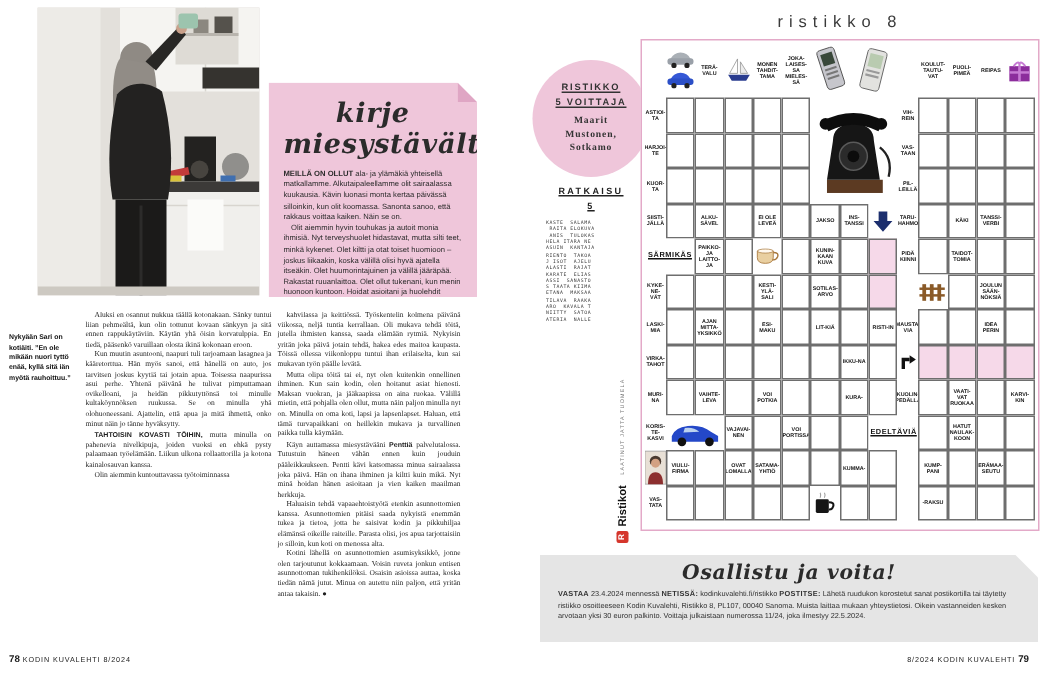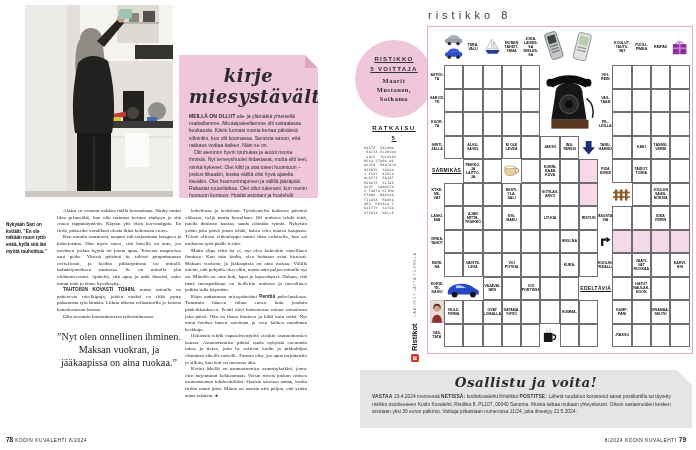--- a/index.html
+++ b/index.html
@@ -31,21 +31,21 @@
   .col b{font-family:"Liberation Sans",sans-serif;font-size:4.7px;}
   .pullquote{font-size:10.2px;line-height:1.28;text-align:center;color:#1a1a1a;
              margin:10px 0 4px 0;font-family:"Liberation Serif",serif;}
   .footer{position:absolute;top:436px;font-family:"Liberation Sans",sans-serif;
           font-size:4.8px;letter-spacing:.6px;color:#222;}
   #footer-left{left:6px;}
   #footer-right{right:10px;}
   .footer b{font-size:6.5px;letter-spacing:0;}
 
   
-  .ristikko-header{position:absolute;left:80px;top:9px;width:264px;
+  .ristikko-header{position:absolute;left:80px;top:9px;width:264px;text-align:center;
                    font-family:"Liberation Sans",sans-serif;font-size:11px;letter-spacing:4px;color:#3a3a3a;}
   .winner-circle{position:absolute;left:7px;top:40px;width:78px;height:78px;border-radius:50%;
                  background:#efc6da;display:flex;flex-direction:column;align-items:center;
                  justify-content:center;text-align:center;}
   .winner-circle .t{font-family:"Liberation Sans",sans-serif;font-weight:bold;font-size:6.2px;
                     letter-spacing:1.2px;text-decoration:underline;color:#333;line-height:1.5;}
   .winner-circle .n{font-family:"Liberation Serif",serif;font-weight:bold;font-size:6.4px;
                     color:#333;line-height:1.45;margin-top:3px;letter-spacing:.6px;}
   .ratkaisu{position:absolute;left:8px;top:124px;width:76px;text-align:center;
             font-family:"Liberation Sans",sans-serif;font-weight:bold;font-size:6px;
@@ -132,21 +132,20 @@
 
     <div class="caption">Nykyään Sari on kotiäiti. ”En ole mikään nuori tyttö enää, kyllä sitä iän myötä rauhoittuu.”</div>
 
     <div class="col" id="col1">
       <div>
           <p>Aluksi en osannut nukkua täällä kotonakaan. Sänky tuntui liian pehmeältä, kun olin tottunut kovaan sänkyyn ja sitä ennen rappukäytäviin. Käytän yhä öisin korvatulppia. En tiedä, pääsenkö varuillaan olosta ikinä kokonaan eroon.</p>
           <p>Kun muutin asuntooni, naapuri tuli tarjoamaan lasagnea ja kääretorttua. Hän myös sanoi, että hänellä on auto, jos tarvitsen joskus kyytiä tai jotain apua. Toisessa naapurissa asui perhe. Yhtenä päivänä he tulivat pimputtamaan ovikelloani, ja heidän pikkutyttönsä toi minulle kultaköynnöksen ruukussa. Se on minulla yhä olohuoneessani. Ajattelin, että apua ja mitä ihmettä, onko minut näin jo tänne hyväksytty.</p>
           <p><b>TAHTOISIN KOVASTI TÖIHIN,</b> mutta minulla on pahenevia nivelkipuja, joiden vuoksi en ehkä pysty palaamaan työelämään. Liikun ulkona rollaattorilla ja kotona kainalosauvan kanssa.</p>
           <p>Olin aiemmin kuntouttavassa työtoiminnassa</p>
         </div>
-      <div class="pullquote">”Nyt olen onnellinen ihminen. Maksan vuokran, ja jääkaapissa on aina ruokaa.”</div>
     </div>
     <div class="col" id="col2">
       <div>
           <p>kahvilassa ja keittiössä. Työskentelin kolmena päivänä viikossa, neljä tuntia kerrallaan. Oli mukava tehdä töitä, jutella ihmisten kanssa, saada elämään rytmiä. Nykyisin yritän joka päivä jotain tehdä, hakea edes maitoa kaupasta. Töissä ollessa viikonloppu tuntui ihan erilaiselta, kun sai mukavan työn päälle levätä.</p>
           <p>Mutta olipa töitä tai ei, nyt olen kuitenkin onnellinen ihminen. Kun sain kodin, olen hoitanut asiat hienosti. Maksan vuokran, ja jääkaapissa on aina ruokaa. Välillä mietin, että pohjalla olen ollut, mutta näin paljon minulla nyt on. Minulla on oma koti, lapsi ja lapsenlapset. Haluan, että tämä turvapaikkani on heillekin mukava ja turvallinen paikka tulla käymään.</p>
           <p>Käyn auttamassa miesystävääni <b>Penttiä</b> palvelutalossa. Tutustuin häneen vähän ennen kuin jouduin pääleikkaukseen. Pentti kävi katsomassa minua sairaalassa joka päivä. Hän on ihana ihminen ja kiltti kuin mikä. Nyt minä hoidan hänen asioitaan ja vien kaiken maailman herkkuja.</p>
           <p>Haluaisin tehdä vapaaehtoistyötä etenkin asunnottomien kanssa. Asunnottomien pitäisi saada nykyistä enemmän tukea ja tietoa, jotta he saisivat kodin ja pikkuhiljaa elämänsä oikeille raiteille. Parasta olisi, jos apua tarjottaisiin jo silloin, kun koti on menossa alta.</p>
           <p>Kotini lähellä on asunnottomien asumisyksikkö, jonne olen tarjoutunut kokkaamaan. Voisin ruveta jonkun entisen asunnottoman tukihenkilöksi. Osaisin asioissa auttaa, koska tiedän nämä jutut. Minua on autettu niin paljon, että yritän antaa takaisin. ●</p>
         </div>
     </div>

